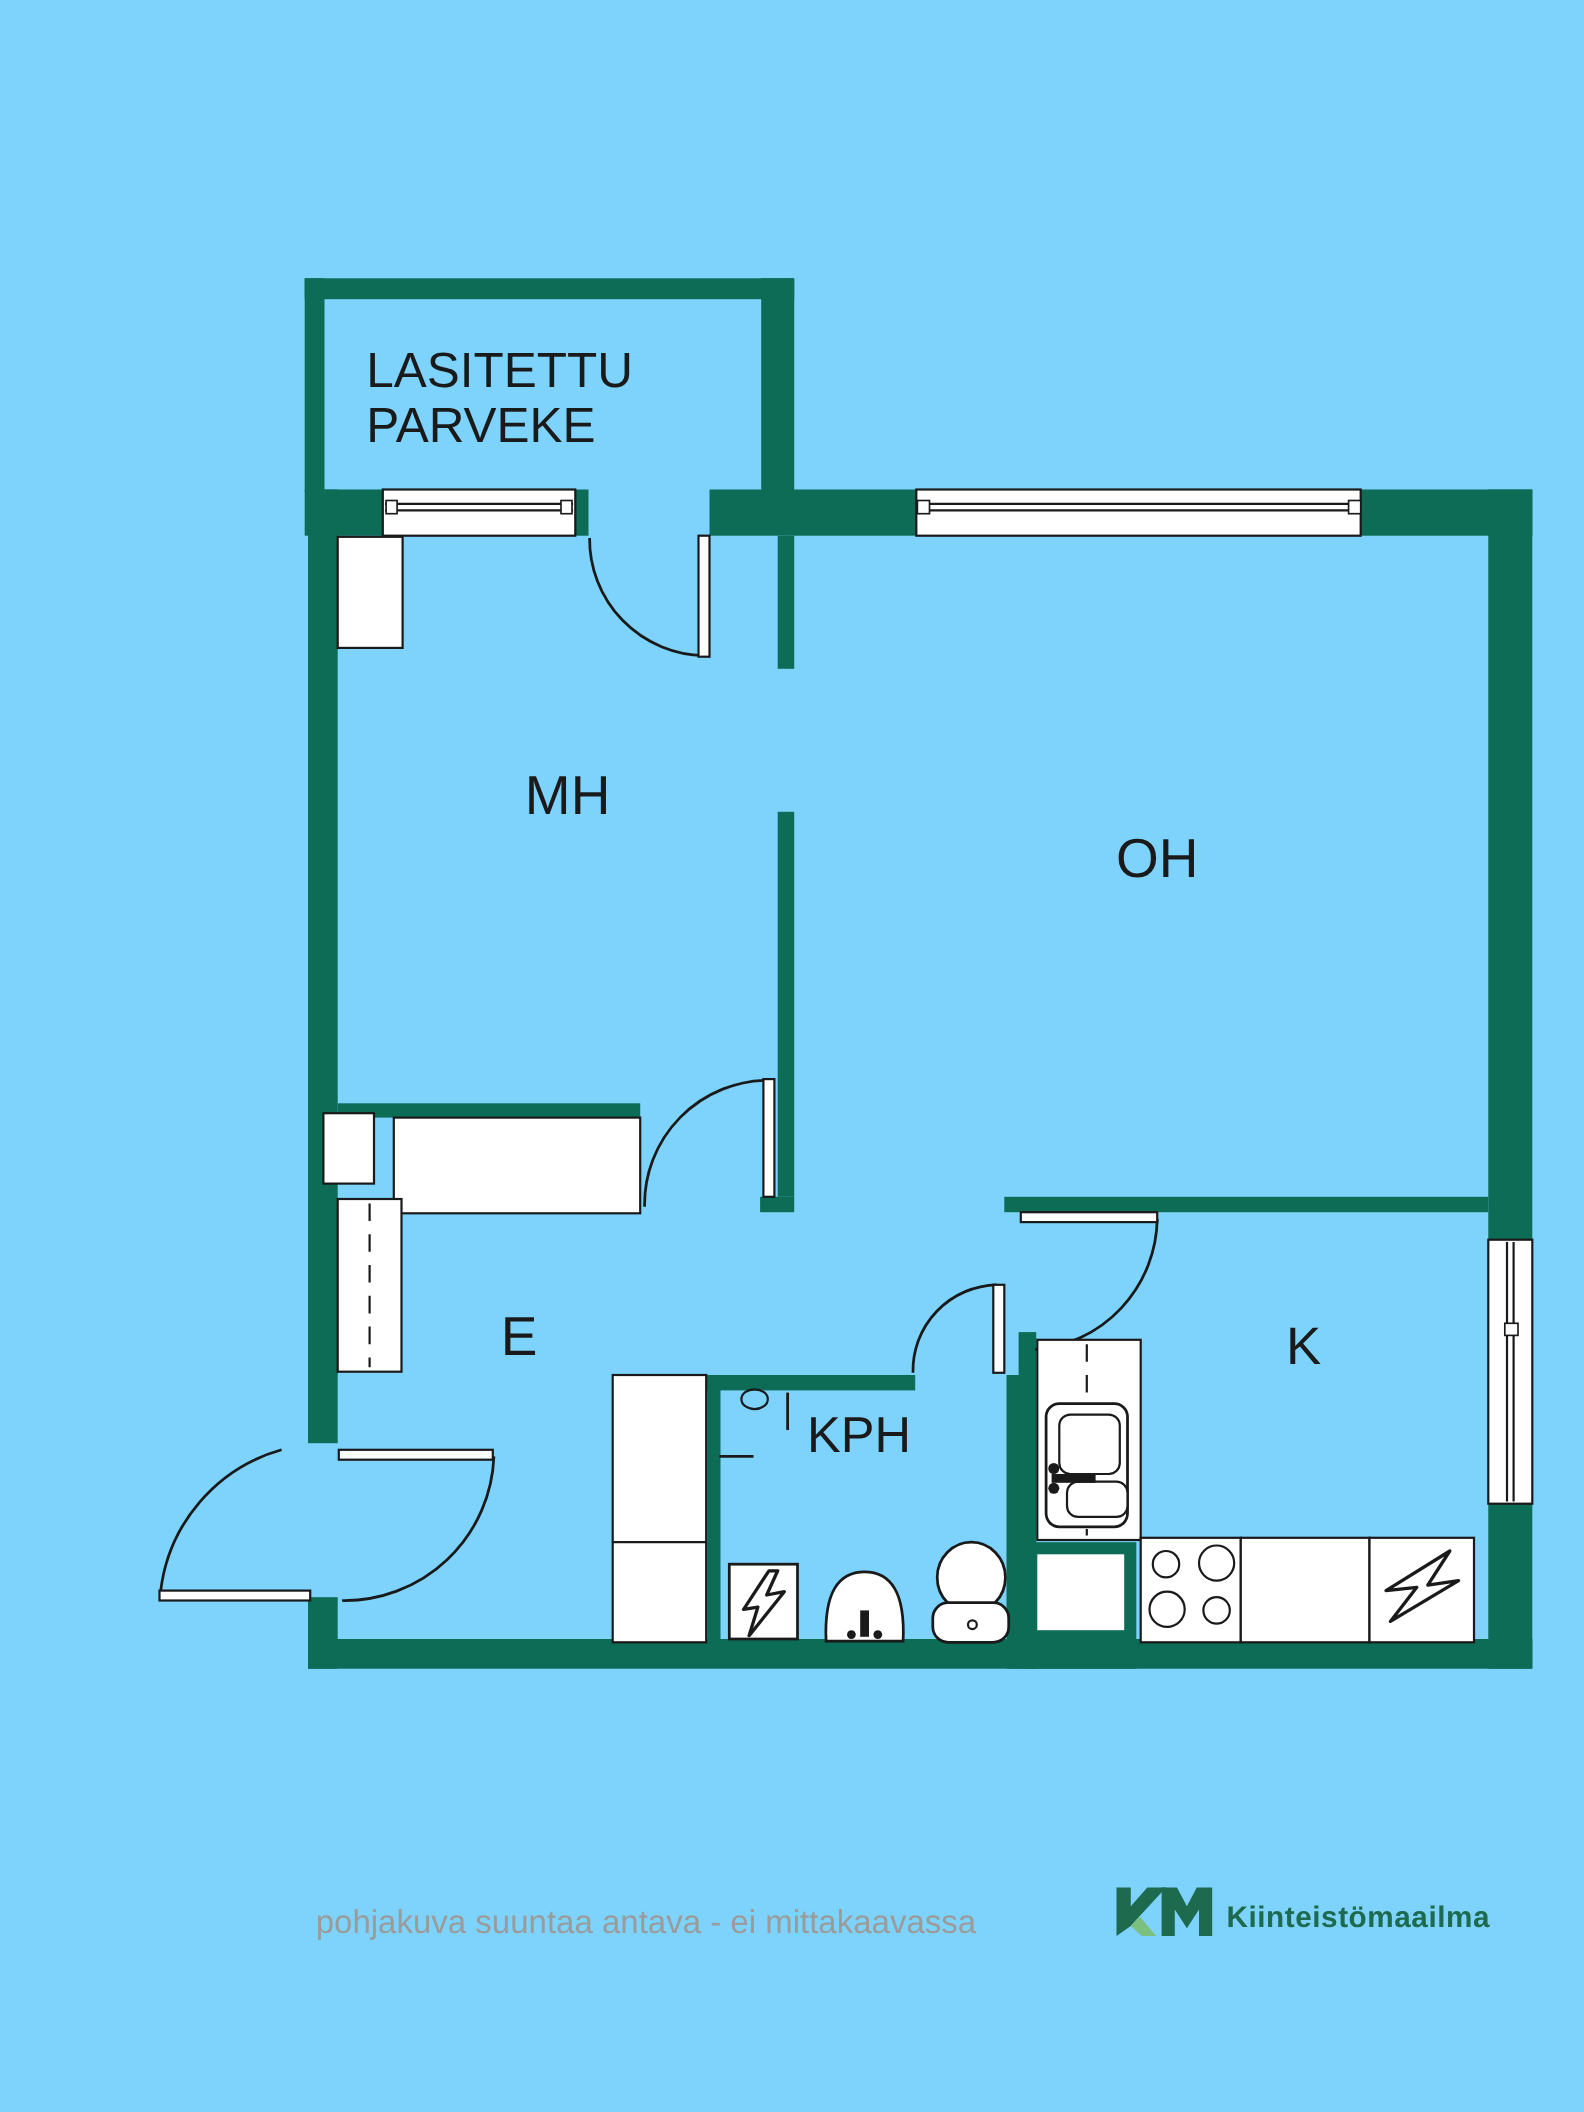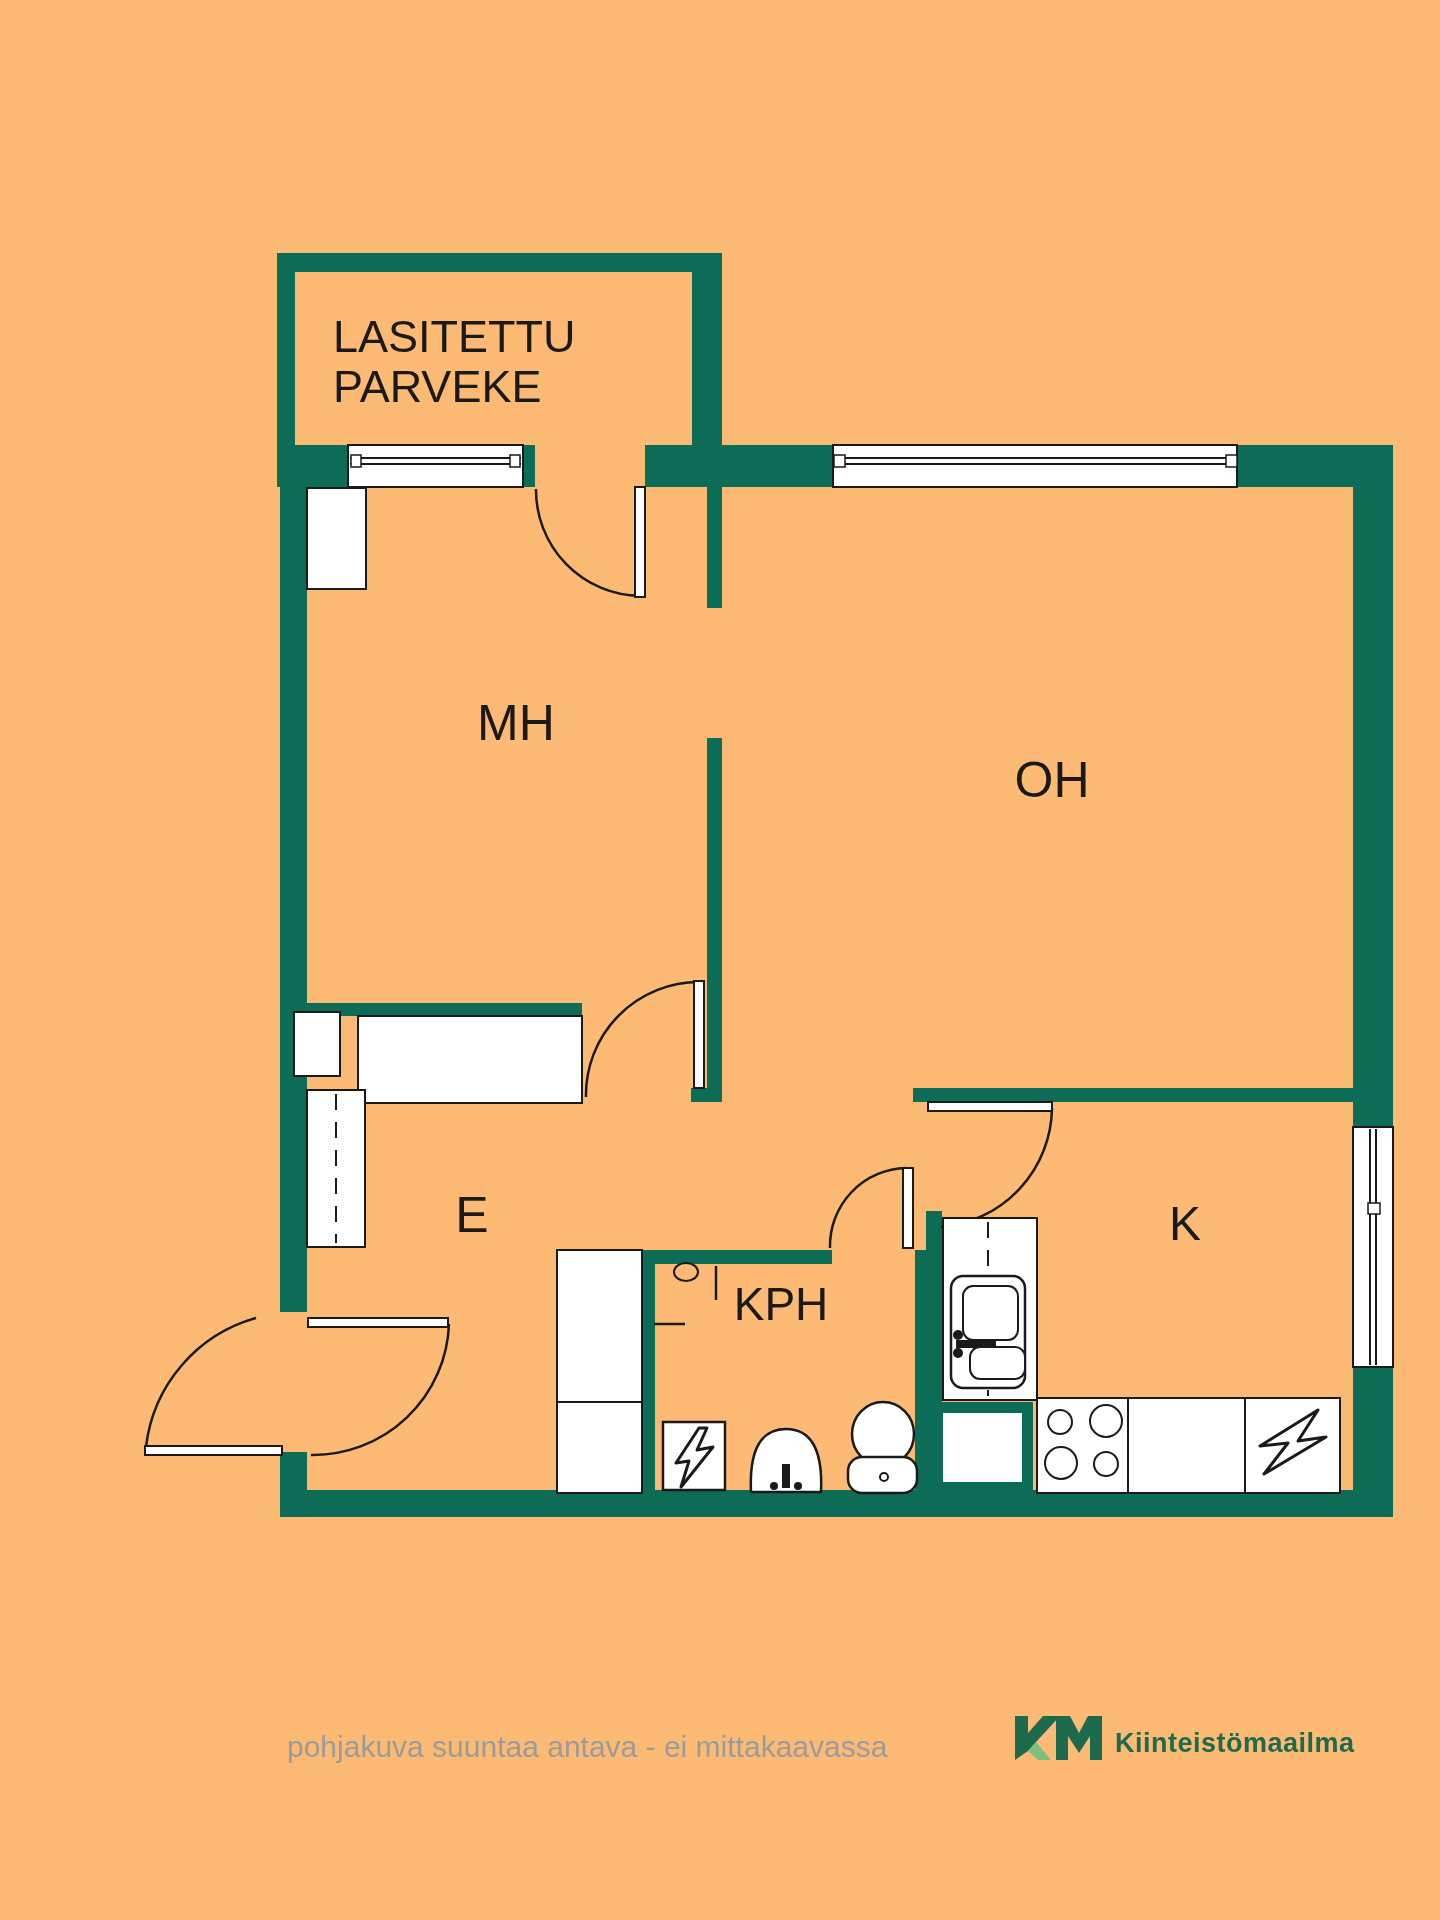--- a/index.html
+++ b/index.html
@@ -1,16 +1,16 @@
 <!DOCTYPE html>
 <html style="--wall: #0d6c56; --line: #1a1a1a; --caption: #9b9b9b; --logo_dark: #1e6a4f; --logo_light: #7cc07f;"><head>
 <meta charset="utf-8">
 <style>
   html,body{margin:0;padding:0;background:#ffffff;}
-  .page{position:relative;width:1440px;height:1920px;background:#fdba74;overflow:hidden;
+  .page{position:relative;width:1440px;height:1920px;background:#7dd3fc;overflow:hidden;
         font-family:"Liberation Sans", sans-serif;}
   svg{position:absolute;left:0;top:0;}
   .wall{fill:var(--wall);}
   .white{fill:#ffffff;}
   .outline{fill:#ffffff;stroke:var(--line);stroke-width:2;}
   .outline25{fill:#ffffff;stroke:var(--line);stroke-width:2.5;}
   .arc{fill:none;stroke:var(--line);stroke-width:2.5;}
   .thinline{stroke:var(--line);stroke-width:2;fill:none;}
   .dash{stroke:var(--line);stroke-width:2;fill:none;stroke-dasharray:16 12;}
   .dash2{stroke:var(--line);stroke-width:2;fill:none;stroke-dasharray:22 14;}

